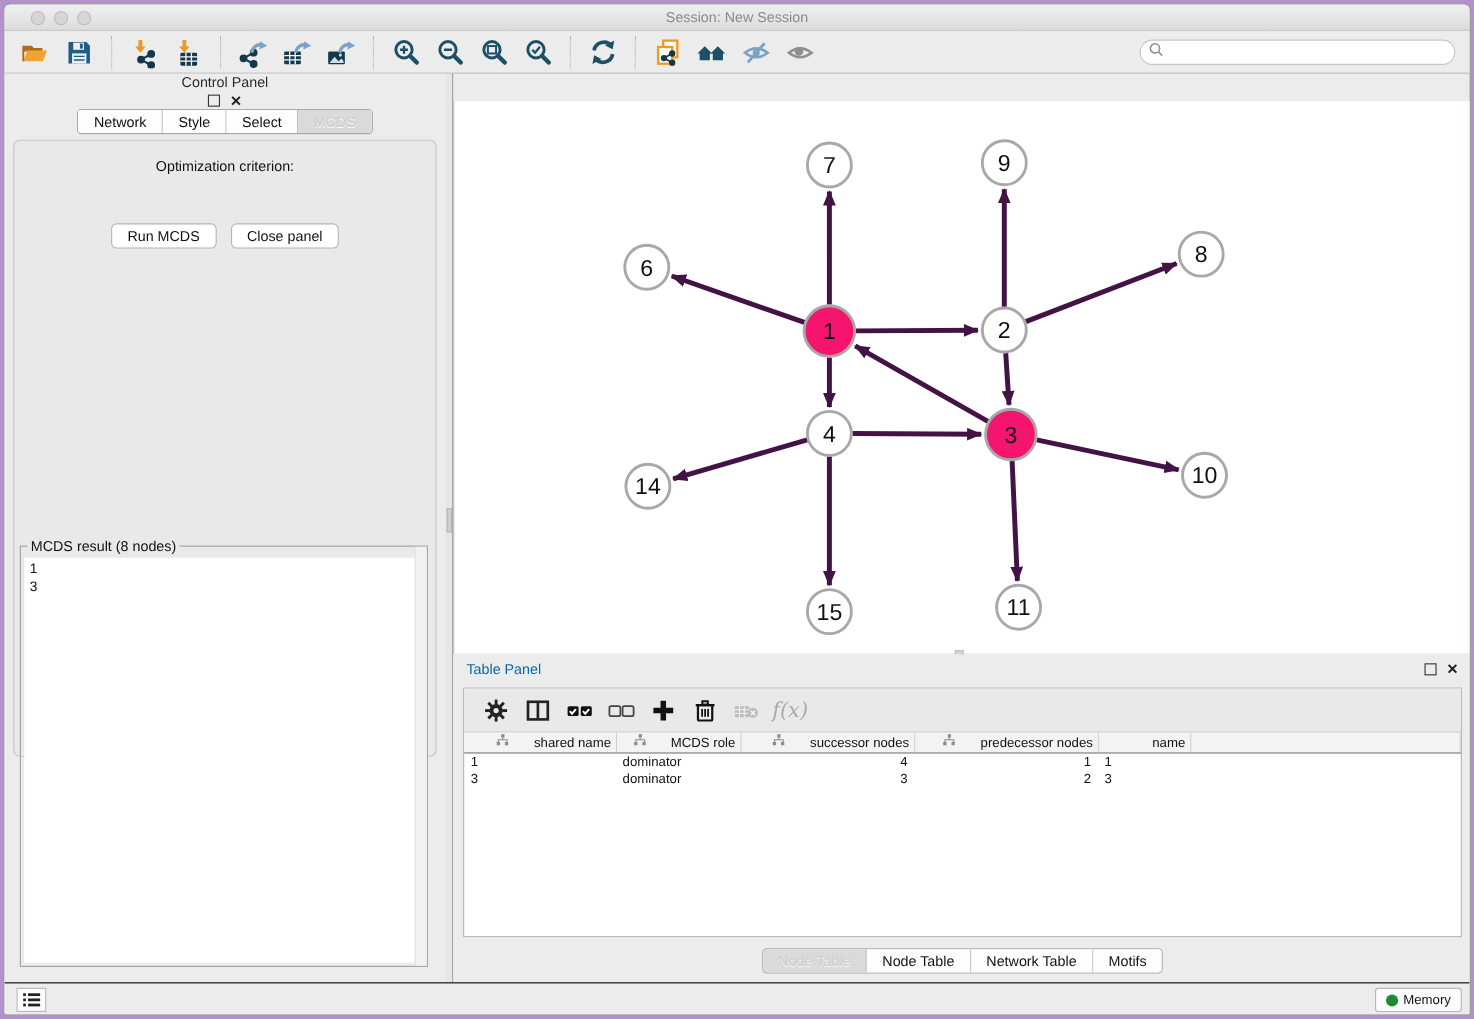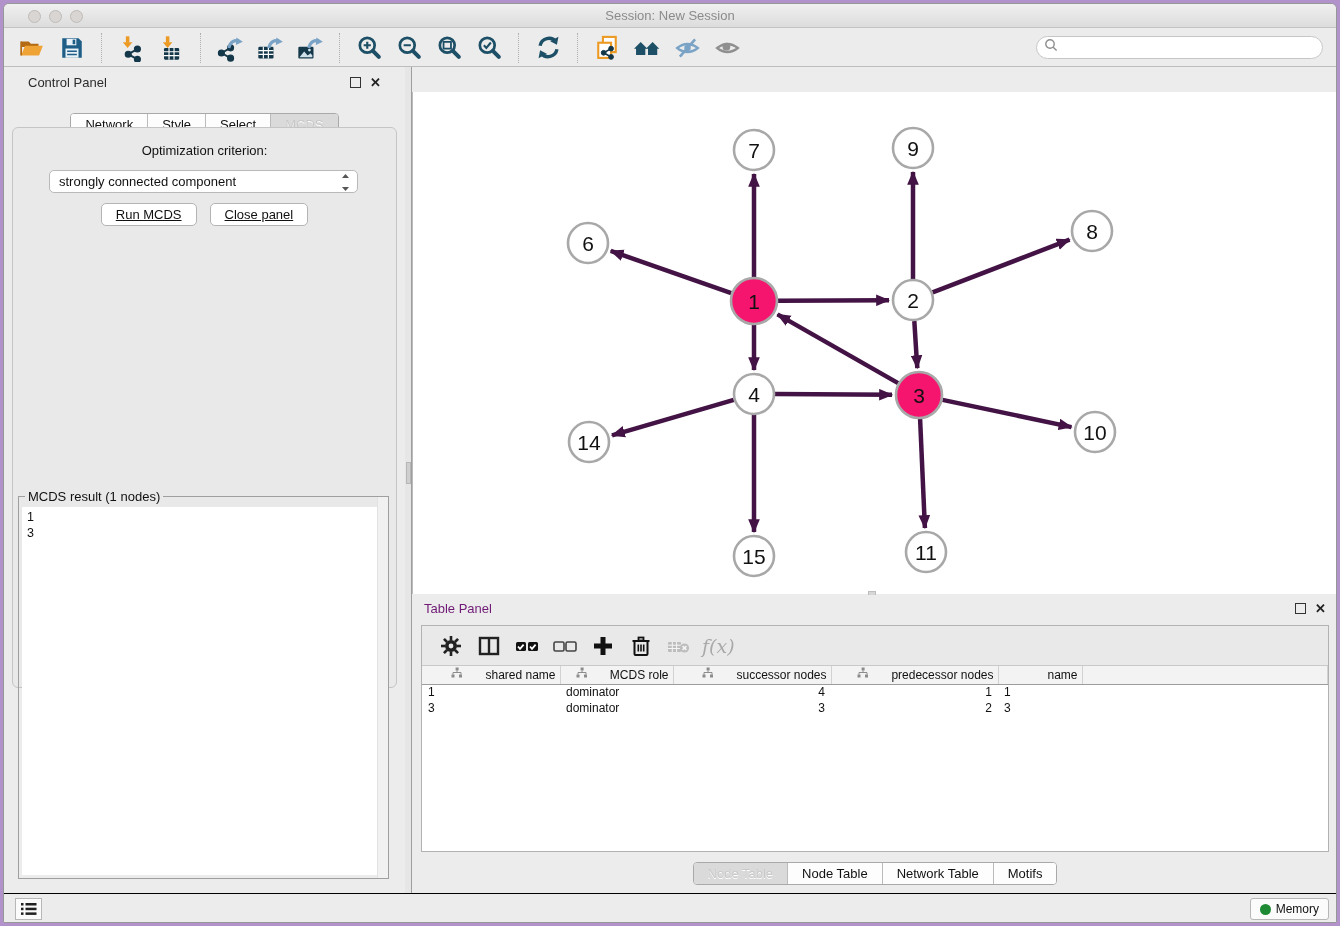--- a/index.html
+++ b/index.html
@@ -20,40 +20,40 @@
   .toolbar { position:absolute; left:0; top:25px; width:100%; height:38px; background:#ececec;
              border-bottom:1px solid #bdbdbd; display:flex; align-items:center; padding-left:8px; }
   .tb-icon { width:34px; height:32px; display:flex; align-items:center; justify-content:center; margin:0 3px; }
   .tb-sep { width:1px; height:30px; border-left:1px dotted #b0b0b0; margin:0 9px; }
   .search-wrap { position:absolute; right:13px; top:7px; width:287px; height:23px; background:#fff;
                  border:1px solid #c6c6c6; border-radius:12px; display:flex; align-items:center; padding-left:7px; }
   .search-wrap input { border:none; outline:none; flex:1; font-size:12px; background:transparent; height:18px; }
 
   
   .control-panel { position:absolute; left:0; top:63px; width:401px; height:826px; background:#ececec; }
-  .panel-head { height:30px; display:flex; align-items:center; padding:0 24px; }
+  .panel-head { height:30px; display:flex; align-items:center; padding:0 10px;flex-direction:column; }
   .panel-head .ptitle { font-size:13px; color:#2b2b2b; flex:1; }
   .panel-btns { display:flex; gap:9px; align-items:center; }
   .float-btn { width:11px; height:11px; border:1.5px solid #333; background:transparent; }
   .close-btn { font-size:13px; font-weight:bold; color:#222; line-height:11px; }
-  .tabs-row { display:flex; justify-content:center; margin-top:16px; }
+  .tabs-row { display:flex; justify-content:center; margin-top:2px; }
   .tabbar { display:flex; border:1px solid #a9a9a9; border-radius:4px; overflow:hidden; background:#fff; }
   .tab { font-size:13px; padding:3px 14px; border-right:1px solid #bbb; background:#fdfdfd; color:#111; white-space:nowrap; }
   .tab:last-child { border-right:none; }
   .tab.active { background:#dadada; color:#c9c9c9; text-shadow:0 1px 0 #fff; }
   .cp-box { position:absolute; left:8px; top:60px; width:385px; height:561px; background:#e9e9e9;
             border:1px solid #c5c5c5; border-radius:6px; }
   .opt-label { text-align:center; font-size:13px; color:#111; margin-top:15px; }
   .dropdown { position:absolute; left:36px; top:42px; width:309px; height:23px; background:#fff;
               border:1px solid #b9b9b9; border-radius:5px; display:flex; align-items:center;
               font-size:13px; padding-left:9px; color:#111; }
   .dd-stepper { position:absolute; right:7px; top:3px; display:flex; flex-direction:column; gap:1px; }
   .cp-buttons { position:absolute; left:0; top:75px; width:100%; display:flex; justify-content:center; gap:13px; }
   .btn { background:#fff; border:1px solid #b4b4b4; border-radius:5px; font-size:13px; color:#111;
-         padding:3px 14px; height:23px;text-decoration:underline; }
+         padding:3px 14px; height:23px; }
   .fieldset { position:absolute; left:5px; top:368px; width:371px; height:383px; border:1px solid #9f9f9f; }
   .fieldset .legend { position:absolute; left:6px; top:-8px; background:#e9e9e9; padding:0 3px; font-size:13px; color:#111; }
   .result-area { position:absolute; left:3px; top:10px; right:3px; bottom:3px; background:#fff;
                  font-size:12.5px; color:#111; padding:2px 0 0 5px; line-height:16px; white-space:pre; }
   .result-scroll { position:absolute; right:0; top:0; width:11px; height:100%; background:#f1f1f1; border-left:1px solid #e2e2e2; }
 
   
   .v-divider { position:absolute; left:401px; top:63px; width:7px; height:826px; background:#e6e6e6; border-right:1px solid #9e9e9e; }
   .v-handle { position:absolute; left:1px; top:395px; width:5px; height:22px; background:#cfcfcf; border:1px solid #b5b5b5; }
 
@@ -62,21 +62,21 @@
   .net-titlebar { position:absolute; left:0; top:1px; width:100%; height:24px;
                   background:linear-gradient(#f2f2f2,#d6d6d6); border:1px solid #aaa; }
   .net-titlebar .title { position:absolute; left:0; right:0; top:4px; text-align:center; font-size:13px; color:#111; }
   .net-lights { position:absolute; left:8px; top:5px; display:flex; gap:7px; }
   .canvas { position:absolute; left:0; top:25px; width:926px; height:502px; background:#fff; border-left:1px solid #bbb; }
   .canvas-handle { position:absolute; left:455px; bottom:-3px; width:8px; height:6px; background:#d6d6d6; border:1px solid #bdbdbd; }
 
   
   .table-panel { position:absolute; left:408px; top:591px; width:926px; height:298px; background:#ececec; }
   .tp-head { height:27px; display:flex; align-items:center; padding:0 12px; }
-  .tp-head .ptitle { font-size:13px; color:#701a75; flex:1; }
+  .tp-head .ptitle { font-size:13px; color:#0369a1; flex:1; }
   .tp-content { position:absolute; left:9px; top:30px; width:908px; height:227px; background:#fff; border:1px solid #b2b2b2; }
   .tp-toolbar { height:40px; background:#e9e9e9; border-bottom:1px solid #c9c9c9; display:flex; align-items:center; padding-left:14px; }
   .tp-icon { width:30px; height:28px; display:flex; align-items:center; justify-content:center; margin-right:8px; }
   .fx { font-family:"DejaVu Serif", serif; font-style:italic; font-size:19px; color:#a9a9a9; }
   table.grid { border-collapse:collapse; width:100%; table-layout:fixed; }
   table.grid th { background:#f3f3f3; border-right:1px solid #d2d2d2; border-bottom:1px solid #9d9d9d;
                   font-size:12px; font-weight:normal; color:#111; height:18px; padding:0 4px; }
   table.grid th .th-inner { display:flex; align-items:center; justify-content:flex-end; gap:22px; }
   table.grid td { font-size:12px; color:#111; height:16px; padding:0 6px; }
   .al { text-align:left; } .ar { text-align:right; }
@@ -296,37 +296,26 @@
     <div class="tabs-row">
         <div class="tabbar" id="cp-tabs">
           <div class="tab">Network</div>
           <div class="tab">Style</div>
           <div class="tab">Select</div>
           <div class="tab active">MCDS</div>
         </div>
       </div>
     <div class="cp-box">
       <div class="opt-label">Optimization criterion:</div>
-      <div class="dropdown">
-        <span>strongly connected component</span>
-        <span class="dd-stepper">
-          <svg width="9" height="8" viewBox="0 0 9 8">
-              <path d="M4.5 0 L8 4 H1 z" fill="#555"></path>
-            </svg>
-          <svg width="9" height="8" viewBox="0 0 9 8">
-              <path d="M4.5 8 L8 4 H1 z" fill="#555"></path>
-            </svg>
-        </span>
-      </div>
       <div class="cp-buttons">
         <button class="btn">Run MCDS</button>
         <button class="btn">Close panel</button>
       </div>
       <div class="fieldset">
-        <span class="legend">MCDS result (1 nodes)</span>
+        <span class="legend">MCDS result (8 nodes)</span>
         <div class="result-area" id="result-area">1
 3</div>
         <div class="result-scroll"></div>
       </div>
     </div>
   </div>
 
   <div class="v-divider">
     <div class="v-handle"></div>
   </div>

